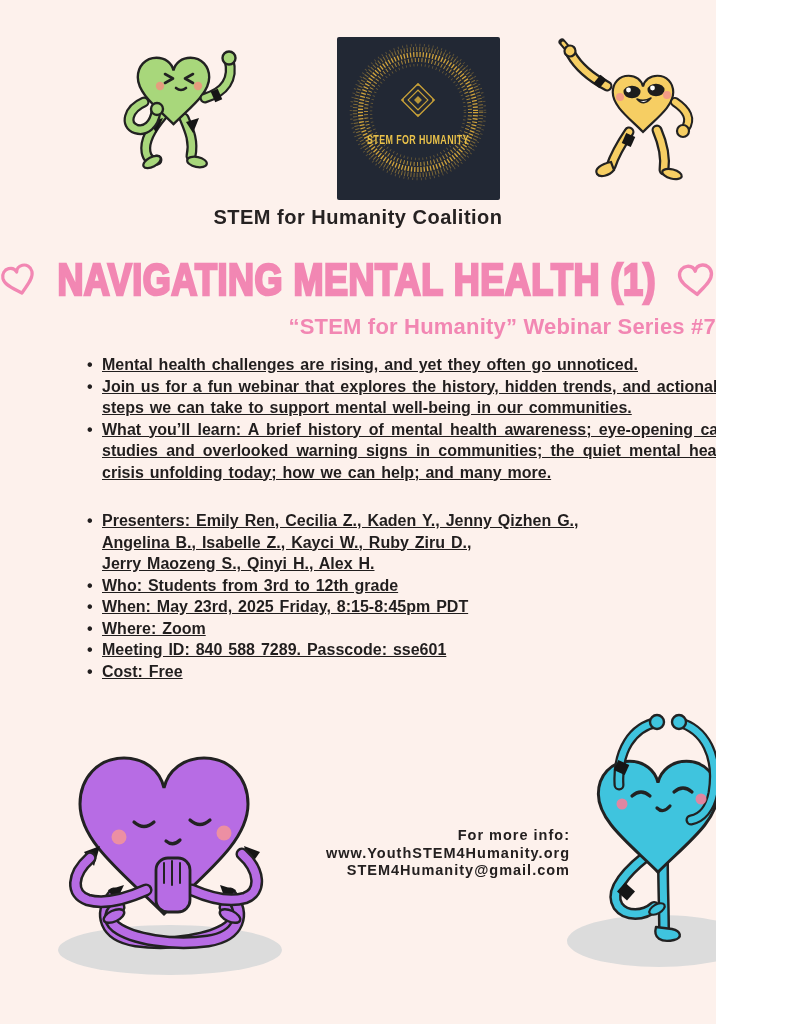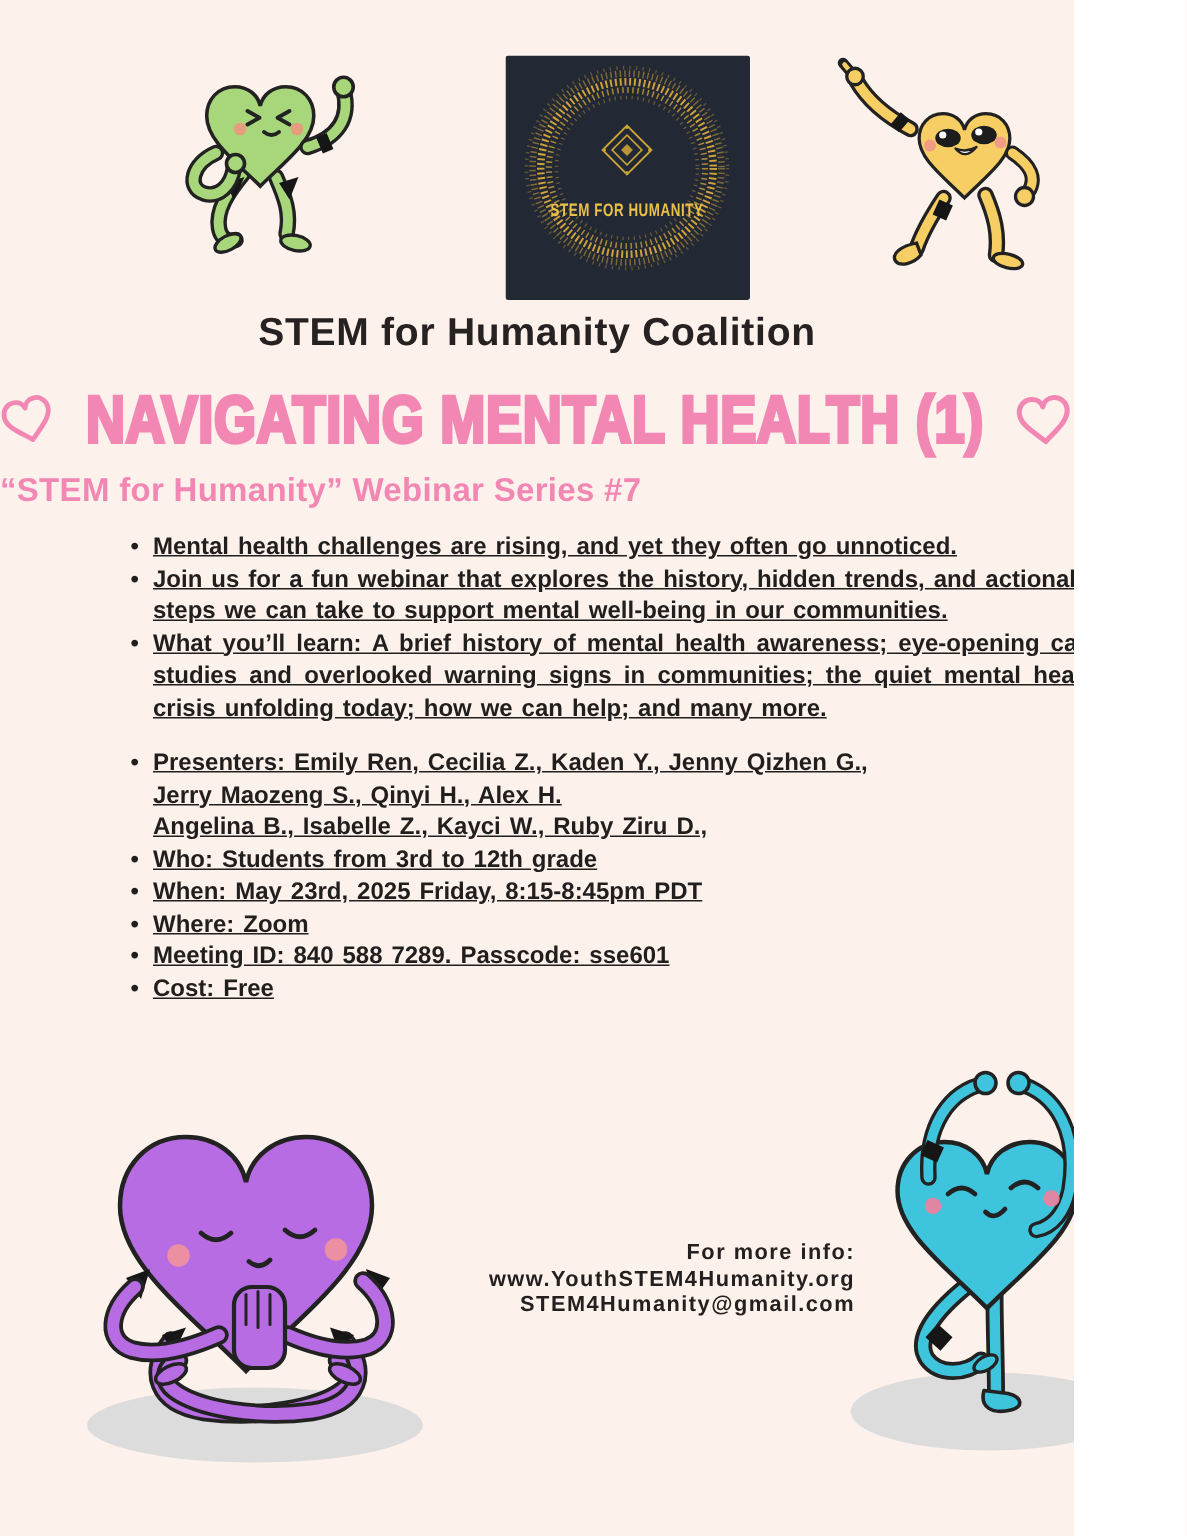--- a/index.html
+++ b/index.html
@@ -13,47 +13,47 @@
   .abs { position:absolute; }
 
   
   .green-char  { left:110px; top:46px;  width:148px; height:148px; }
   .logo        { left:337px; top:37px;  width:163px; height:163px; }
   .yellow-char { left:545px; top:38px;  width:160px; height:172px; }
 
   
   .org-title {
     left:0; top:206px; width:100%; text-align:center;
-    font-size:26px; font-weight:bold; color:#262222; letter-spacing:.5px;
+    font-size:20px; font-weight:bold; color:#262222; letter-spacing:.5px;
   }
   .title-row {
     left:0; top:240px; width:100%;
     display:flex; align-items:center; justify-content:center; gap:20px;
   }
   .main-title {
     display:inline-block; white-space:nowrap;
     font-size:36px; font-weight:bold; color:#f287b3;
     -webkit-text-stroke:2.2px #f287b3; letter-spacing:.5px;
     transform:scaleY(1.22);
   }
   .subtitle {
-    left:0; top:314px; width:100%; text-align:left;
+    left:0; top:314px; width:100%; text-align:right;
     font-size:22px; font-weight:bold; color:#f287b3; letter-spacing:.2px;
   }
 
   
   .content {
     left:86px; top:354px; width:650px;
     font-size:16px; font-weight:bold; color:#211e1e;
     line-height:21.5px; word-spacing:1.5px;
   }
   .content ul { list-style:none;text-decoration:underline; }
   .content li { position:relative; padding-left:16px; text-align:justify; }
   .content li::before { content:"\2022"; position:absolute; left:1px; top:0; }
-  .presenters-list { margin-top:15px; }
+  .presenters-list { margin-top:27px; }
   .presenters-list li, .details-list li { text-align:left; }
   .details-list { }
 
   
   .purple-char { left:50px;  top:742px; width:245px; height:238px; }
   .blue-char   { left:562px; top:693px; width:215px; height:278px; }
   .footer {
     left:266px; top:827px; width:304px; text-align:right;
     font-size:14.5px; font-weight:bold; color:#242020;
     line-height:17.5px; letter-spacing:1px;
@@ -167,22 +167,22 @@
 
   <div class="abs content">
     <ul class="intro-list">
       <li>Mental health challenges are rising, and yet they often go unnoticed.</li>
       <li>Join us for a fun webinar that explores the history, hidden trends, and actionable steps we can take to support mental well-being in our communities.</li>
       <li>What you’ll learn:  A brief history of mental health awareness; eye-opening case studies and overlooked warning signs in communities; the quiet mental health crisis unfolding today; how we can help; and many more.</li>
     </ul>
     <ul class="presenters-list">
       <li>
         <div>Presenters: Emily Ren, Cecilia Z., Kaden Y., Jenny Qizhen G.,</div>
+        <div>Angelina B., Isabelle Z., Kayci W., Ruby Ziru D.,</div>
         <div>Jerry Maozeng S., Qinyi H., Alex H.</div>
-        <div>Angelina B., Isabelle Z., Kayci W., Ruby Ziru D.,</div>
       </li>
     </ul>
     <ul class="details-list">
       <li>Who: Students from 3rd to 12th grade</li>
       <li>When: May 23rd, 2025 Friday, 8:15-8:45pm PDT</li>
       <li>Where: Zoom</li>
       <li>Meeting ID: 840 588 7289. Passcode: sse601</li>
       <li>Cost: Free</li>
     </ul>
   </div>

